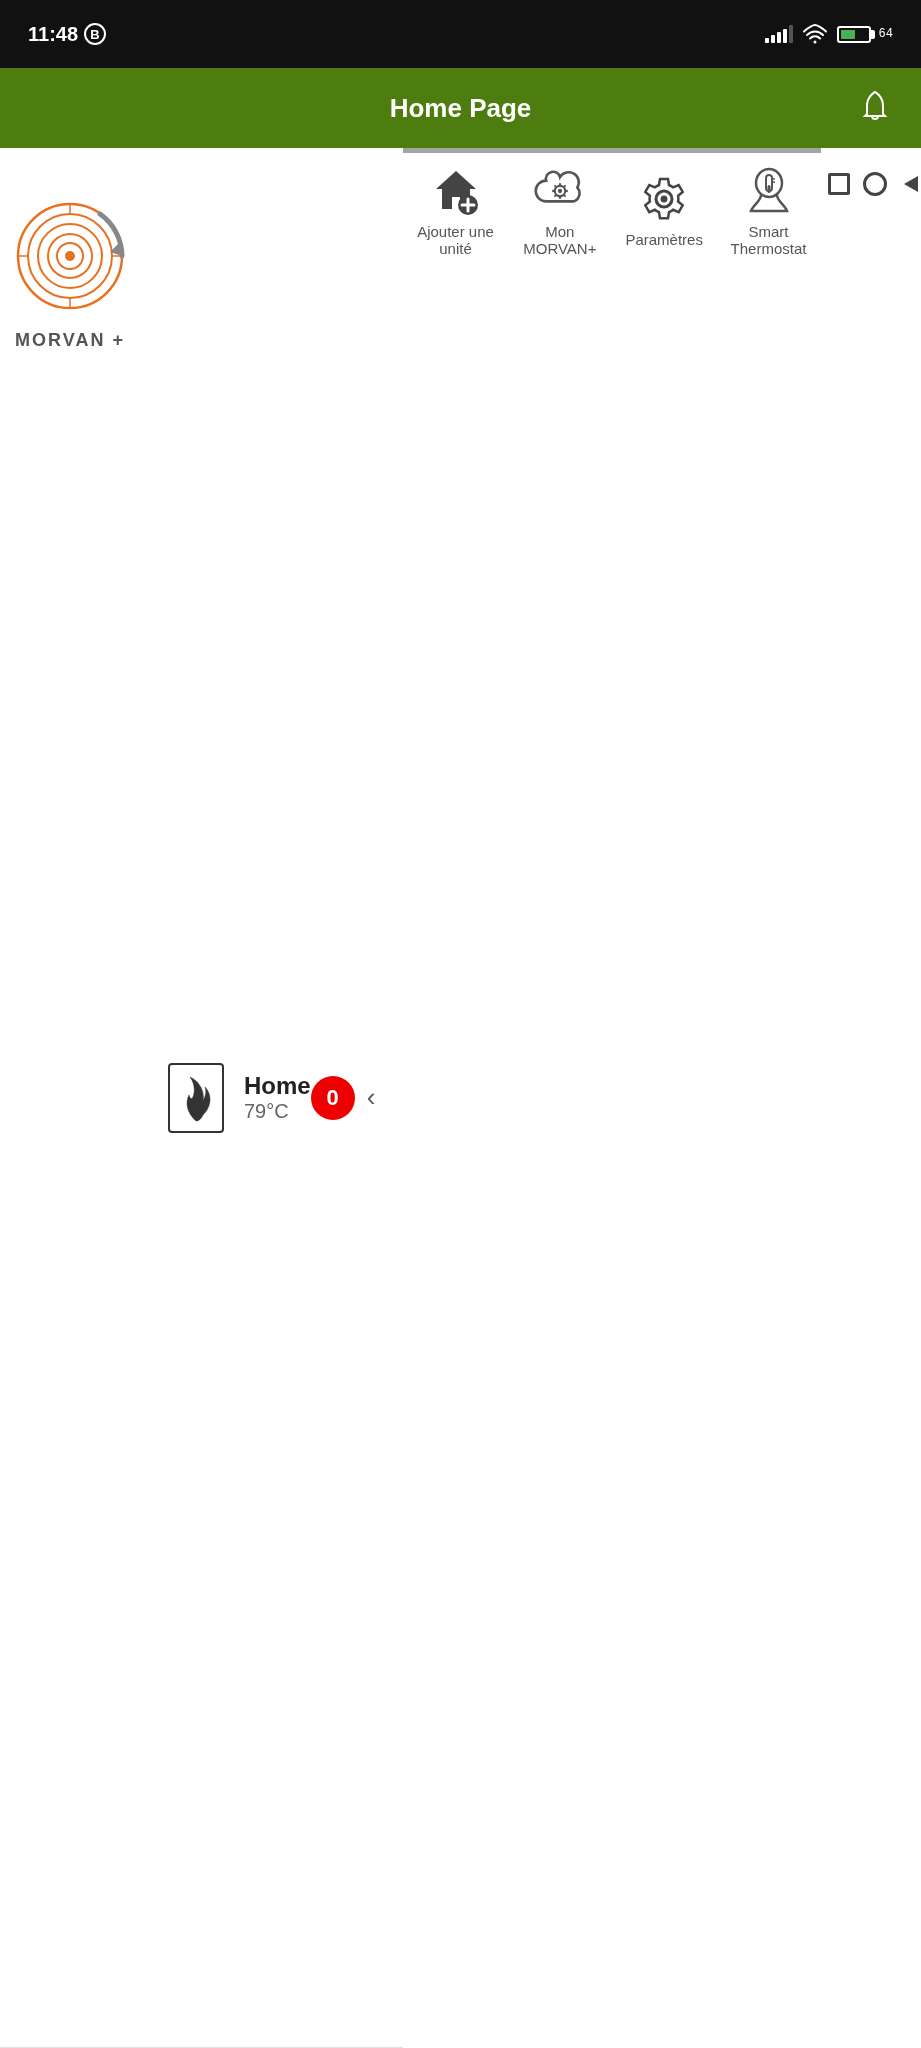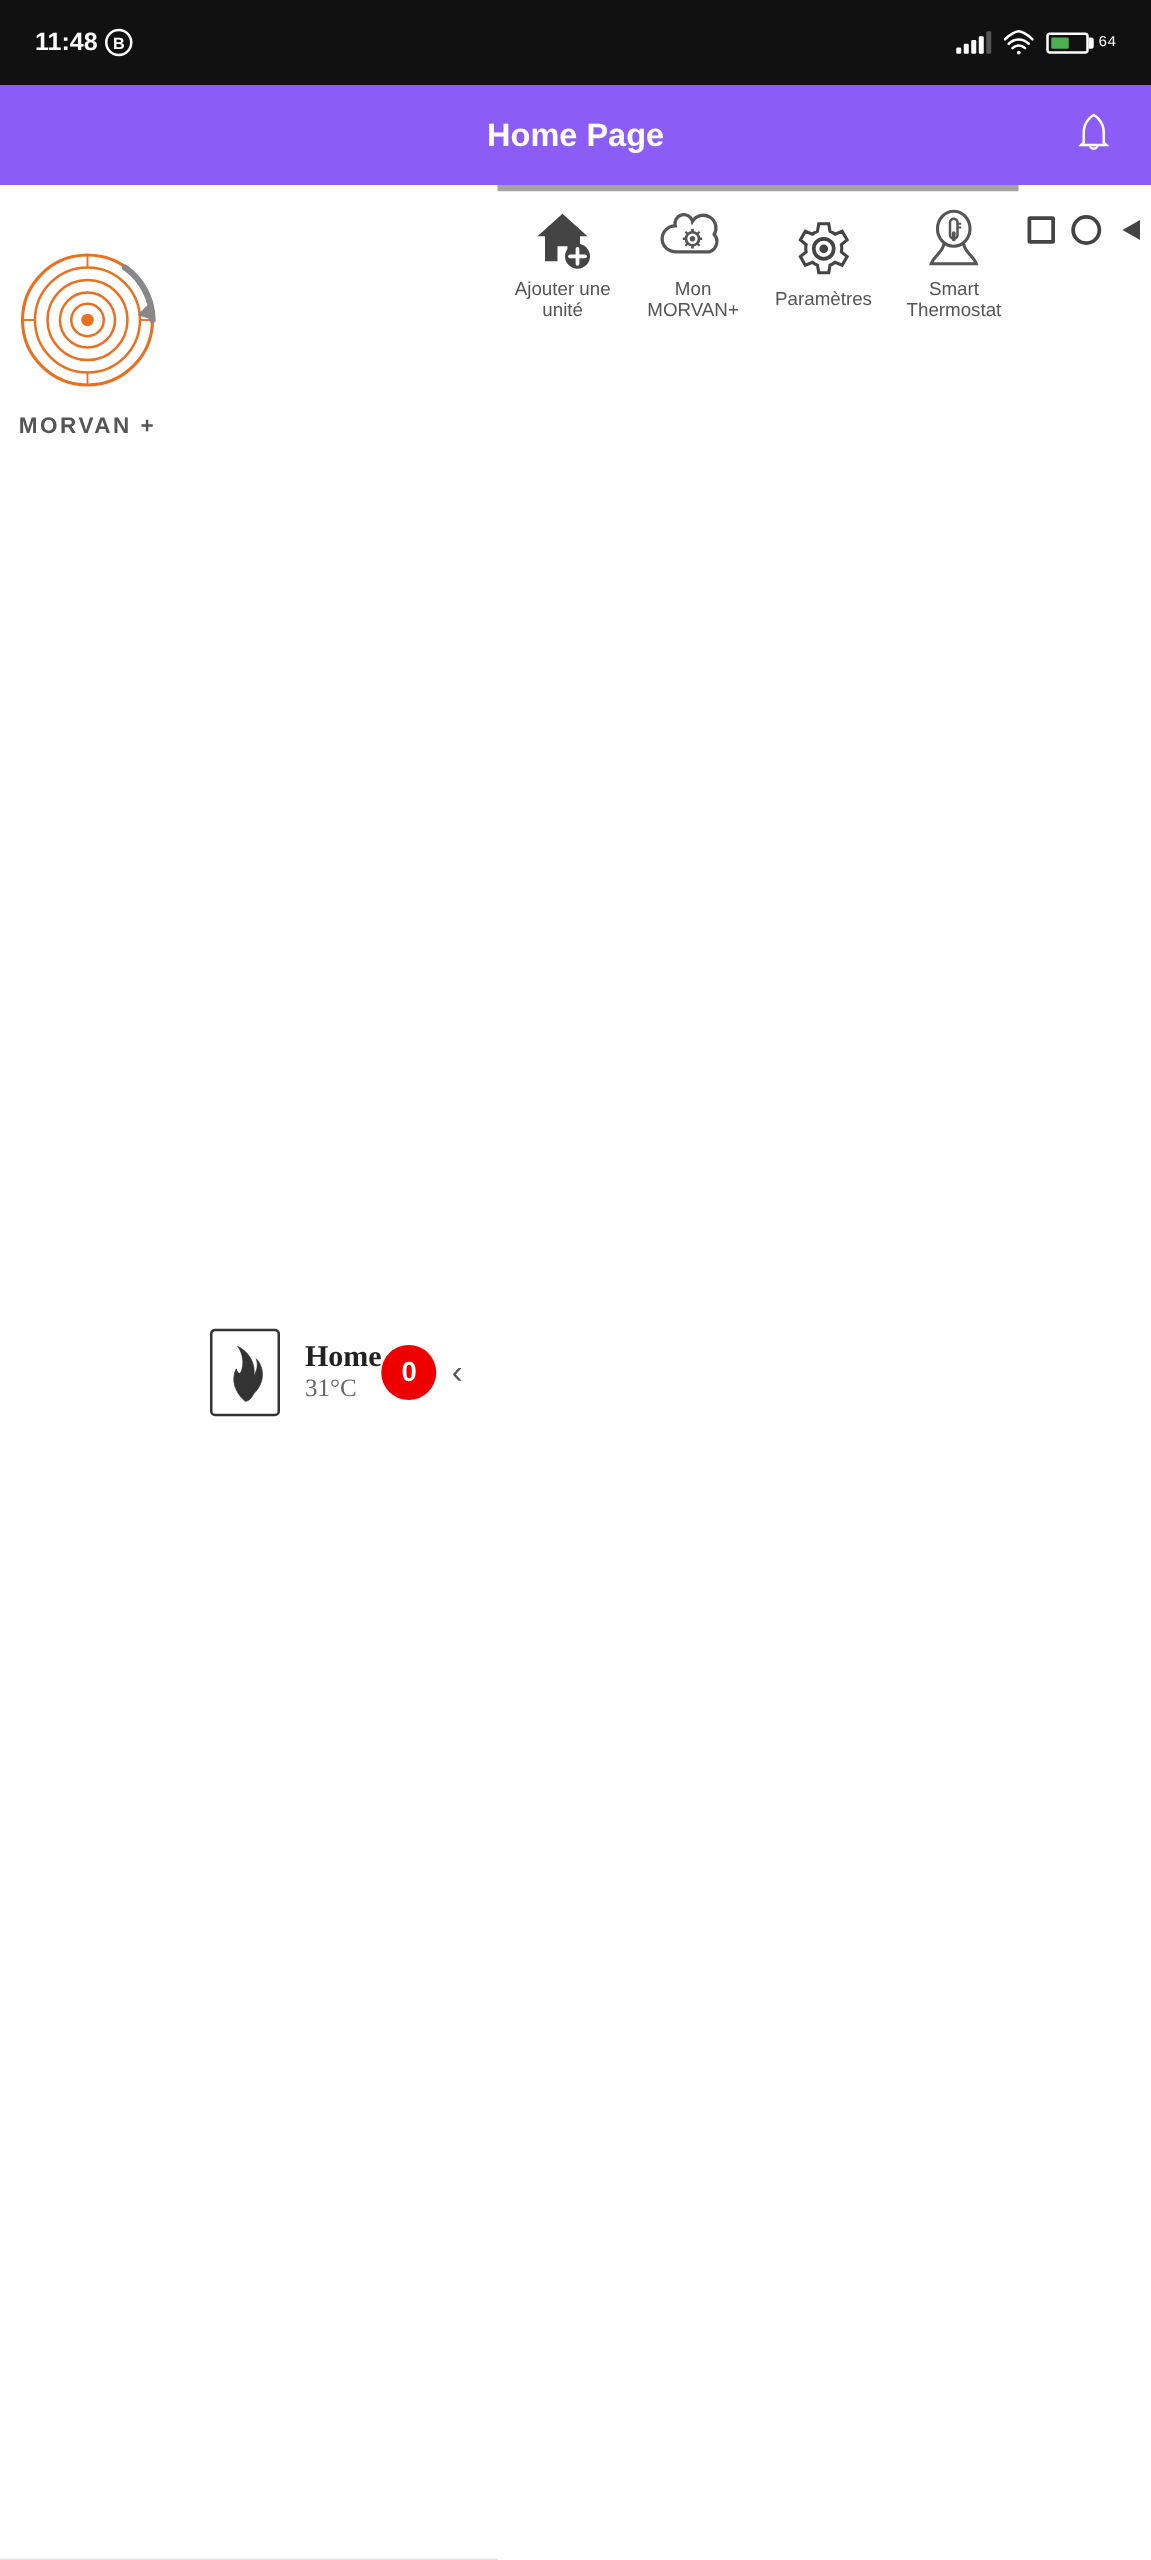--- a/index.html
+++ b/index.html
@@ -43,21 +43,21 @@
       height: 18px;
     }
     .signal-bars span {
       background: #fff;
       width: 4px;
       border-radius: 1px;
     }
 
     
     .app-header {
-      background: #8b5cf6;
+      background: #4d7c0f;
       height: 80px;
       display: flex;
       align-items: center;
       justify-content: center;
       position: relative;
       flex-shrink: 0;
     }
     .header-title {
       color: #fff;
       font-size: 26px;
@@ -111,21 +111,20 @@
       border: 2px solid #333;
       border-radius: 4px;
       display: flex;
       align-items: center;
       justify-content: center;
       margin-right: 20px;
       flex-shrink: 0;
     }
     .device-info {
       flex: 1;
-      font-family: Liberation Serif, serif;
     }
     .device-name {
       font-size: 24px;
       font-weight: 600;
       color: #222;
     }
     .device-temp {
       font-size: 20px;
       color: #666;
     }
@@ -291,21 +290,21 @@
   </div>
 
   <div class="device-row">
     <div class="device-icon-box">
       <svg width="30" height="50" viewBox="0 0 30 50" fill="none">
         <path d="M15 48 C6 40 4 30 8 22 C10 28 12 26 13 20 C14 14 12 8 9 4 C18 8 24 18 22 28 C24 24 26 20 24 14 C30 20 32 32 22 42 C20 46 18 48 15 48z" fill="#333" stroke="#333" stroke-width="0.5"></path>
       </svg>
     </div>
     <div class="device-info">
       <div class="device-name">Home</div>
-      <div class="device-temp">31°C</div>
+      <div class="device-temp">79°C</div>
     </div>
     <div class="device-actions">
       <div class="alert-badge">0</div>
       <span class="chevron-right">‹</span>
     </div>
   </div>
 
   <div class="content-empty"></div>
 
   <div class="bottom-nav">

